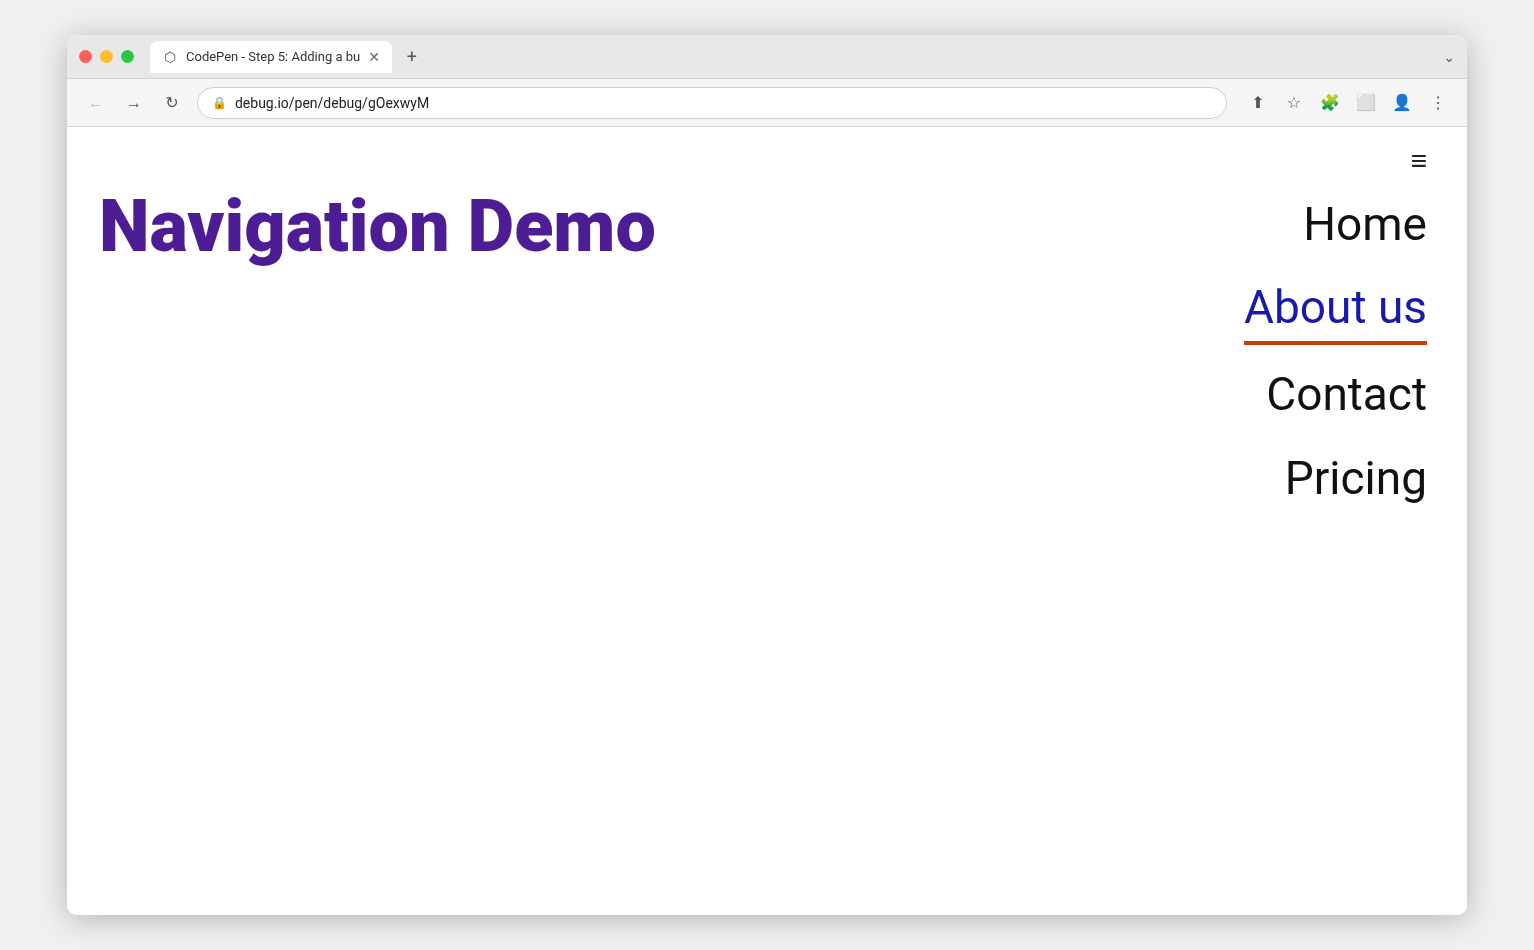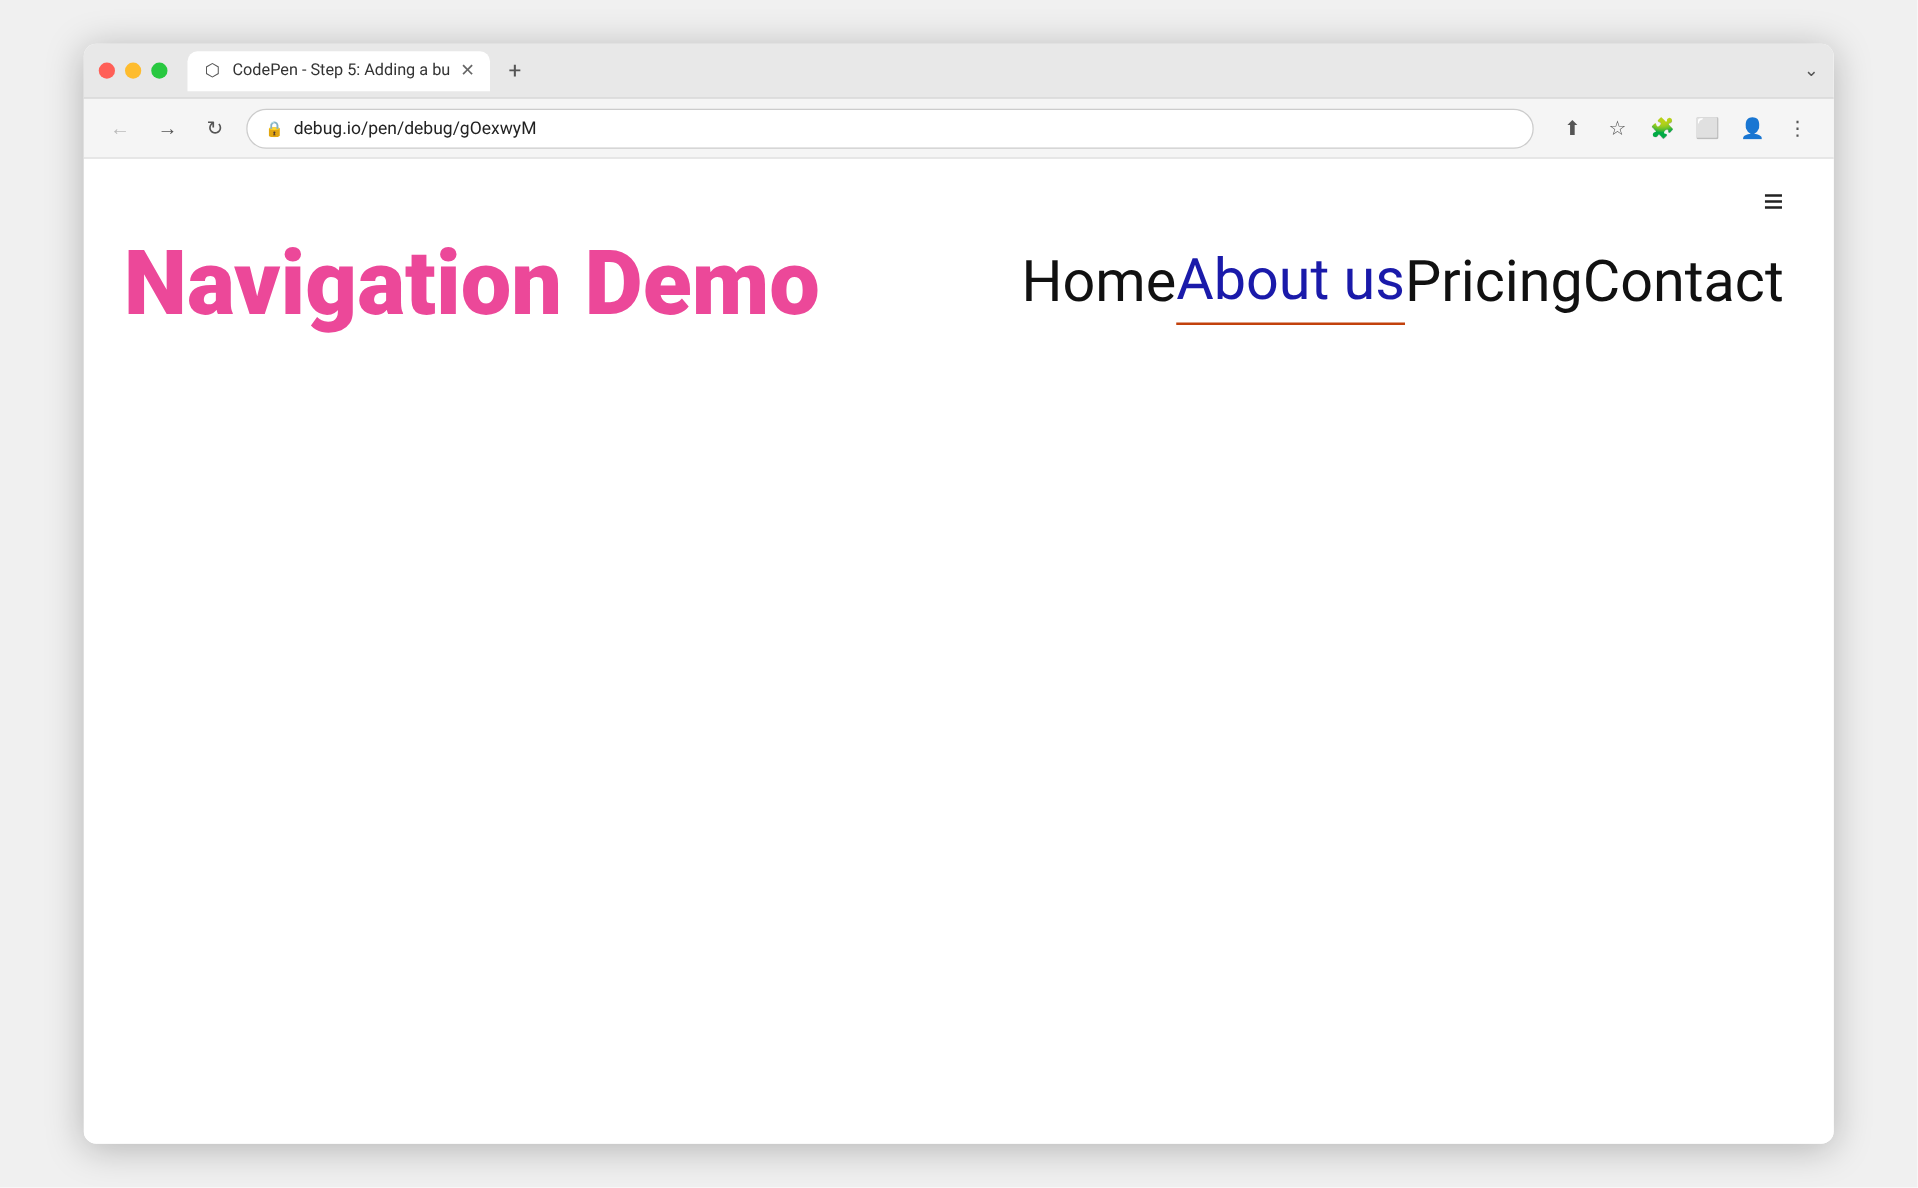--- a/index.html
+++ b/index.html
@@ -208,21 +208,21 @@
       position: relative;
       overflow: hidden;
     }
 
     .page-title {
       position: absolute;
       left: 32px;
       top: 60px;
       font-size: 72px;
       font-weight: 900;
-      color: #ec4899;
+      color: #4c1d95;
       line-height: 1.1;
     }
 
     
     .nav-menu {
       position: absolute;
       right: 40px;
       top: 20px;
       display: flex;
       flex-direction: column;
@@ -235,38 +235,38 @@
       color: #222;
       cursor: pointer;
       line-height: 1;
       margin-bottom: 16px;
       align-self: flex-end;
     }
 
     .nav-list {
       list-style: none;
       display: flex;
-      flex-direction: row;
+      flex-direction: column;
       align-items: flex-end;
-      gap: 0;
+      gap: 16px;
     }
 
     .nav-item {
       font-size: 46px;
       font-weight: 400;
       color: #111;
       cursor: pointer;
       padding: 6px 0;
       line-height: 1.2;
     }
 
     .nav-item.active {
       color: #1a1aaa;
       text-decoration: none;
-      border-bottom: 2px solid #c2410c;
+      border-bottom: 4px solid #c2410c;
     }
 
     .nav-item a {
       color: inherit;
       text-decoration: none;
     }
 
     .nav-item.active a {
       color: #1a1aaa;
     }
@@ -320,22 +320,22 @@
     <nav class="nav-menu">
       <div class="hamburger-icon">≡</div>
       <ul class="nav-list">
         <li class="nav-item">
           <a href="#">Home</a>
         </li>
         <li class="nav-item active">
           <a href="#">About us</a>
         </li>
         <li class="nav-item">
-          <a href="#">Pricing</a>
+          <a href="#">Contact</a>
         </li>
         <li class="nav-item">
-          <a href="#">Contact</a>
+          <a href="#">Pricing</a>
         </li>
       </ul>
     </nav>
 
   </div>
 </div>
 
 </body></html>

